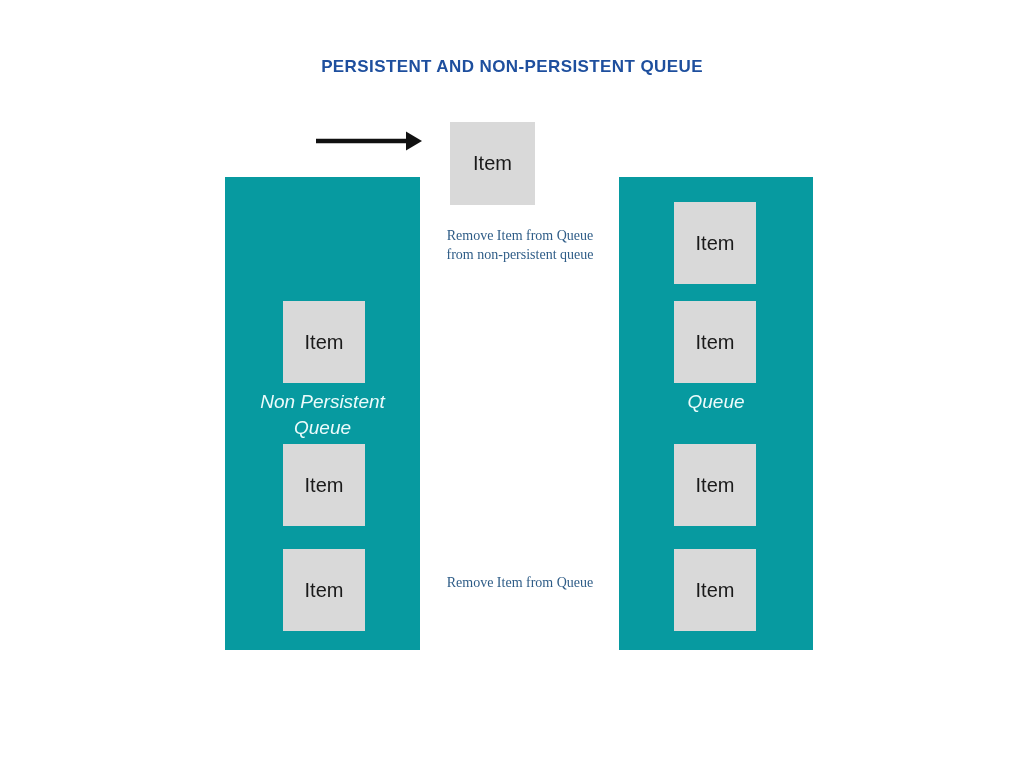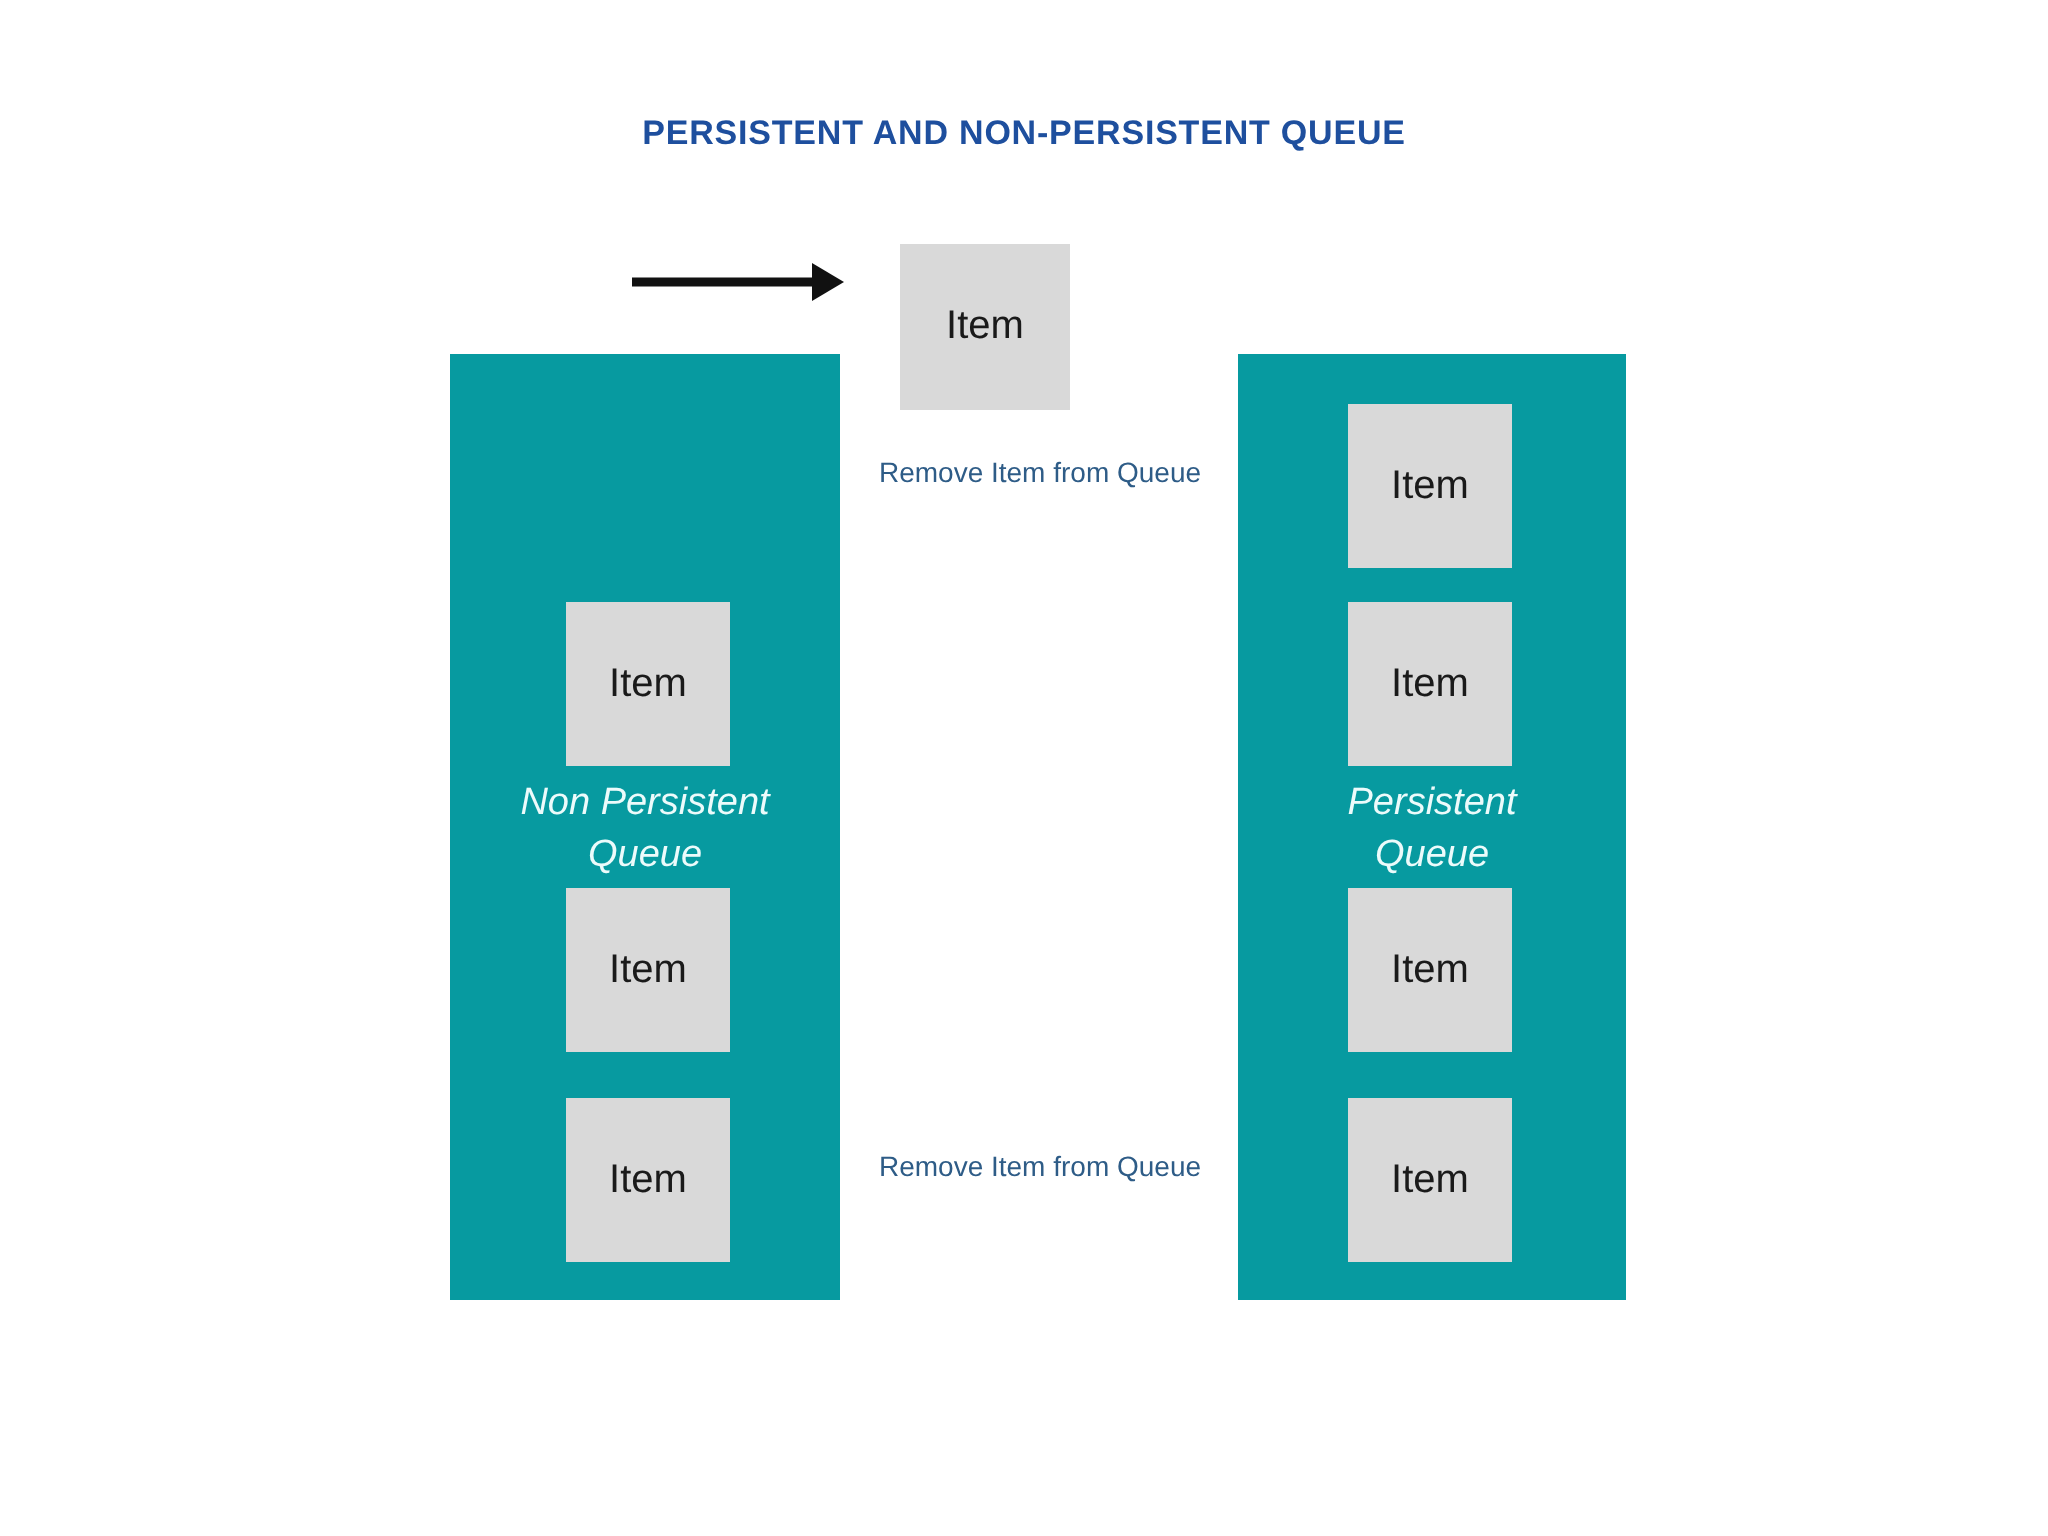--- a/index.html
+++ b/index.html
@@ -75,20 +75,21 @@
   }
   .queue-label span { display: block; }
   .annotation {
     position: absolute;
     left: 410px;
     width: 220px;
     text-align: center;
     font-size: 14px;
     line-height: 18.5px;
     color: #2e5c87;
+    font-family: Liberation Serif, serif;
   }
   .annotation span { display: block; }
   .annotation.top-note    { top: 227px; }
   .annotation.bottom-note { top: 574px; }
   .arrow { position: absolute; }
   .arrow-in  { left: 316px; top: 128px; }
   .arrow-out { left: 618px; top: 674px; }
   .outgoing-item-label {
     position: absolute;
     left: 503px;
@@ -111,37 +112,37 @@
     <svg width="106" height="26" viewBox="0 0 106 26">
       <line x1="0" y1="13" x2="92" y2="13" stroke="#111111" stroke-width="4.5"></line>
       <polygon points="90,3.5 106,13 90,22.5" fill="#111111"></polygon>
     </svg>
   </div>
 
   <div class="incoming-item">Item</div>
 
   <div class="annotation top-note">
     <span>Remove Item from Queue</span>
+    <span>from non-persistent queue</span>
   </div>
 
   <div class="queue left">
     <div class="item-box slot-2">Item</div>
     <div class="queue-label">
       <span>Non Persistent</span>
       <span>Queue</span>
     </div>
     <div class="item-box slot-3">Item</div>
     <div class="item-box slot-4">Item</div>
   </div>
 
   <div class="queue right">
     <div class="item-box slot-1">Item</div>
     <div class="item-box slot-2">Item</div>
     <div class="queue-label">
-      <span>Persistent</span>
       <span>Queue</span>
     </div>
     <div class="item-box slot-3">Item</div>
     <div class="item-box slot-4">Item</div>
   </div>
 
   <div class="annotation bottom-note">
     <span>Remove Item from Queue</span>
   </div>
 

